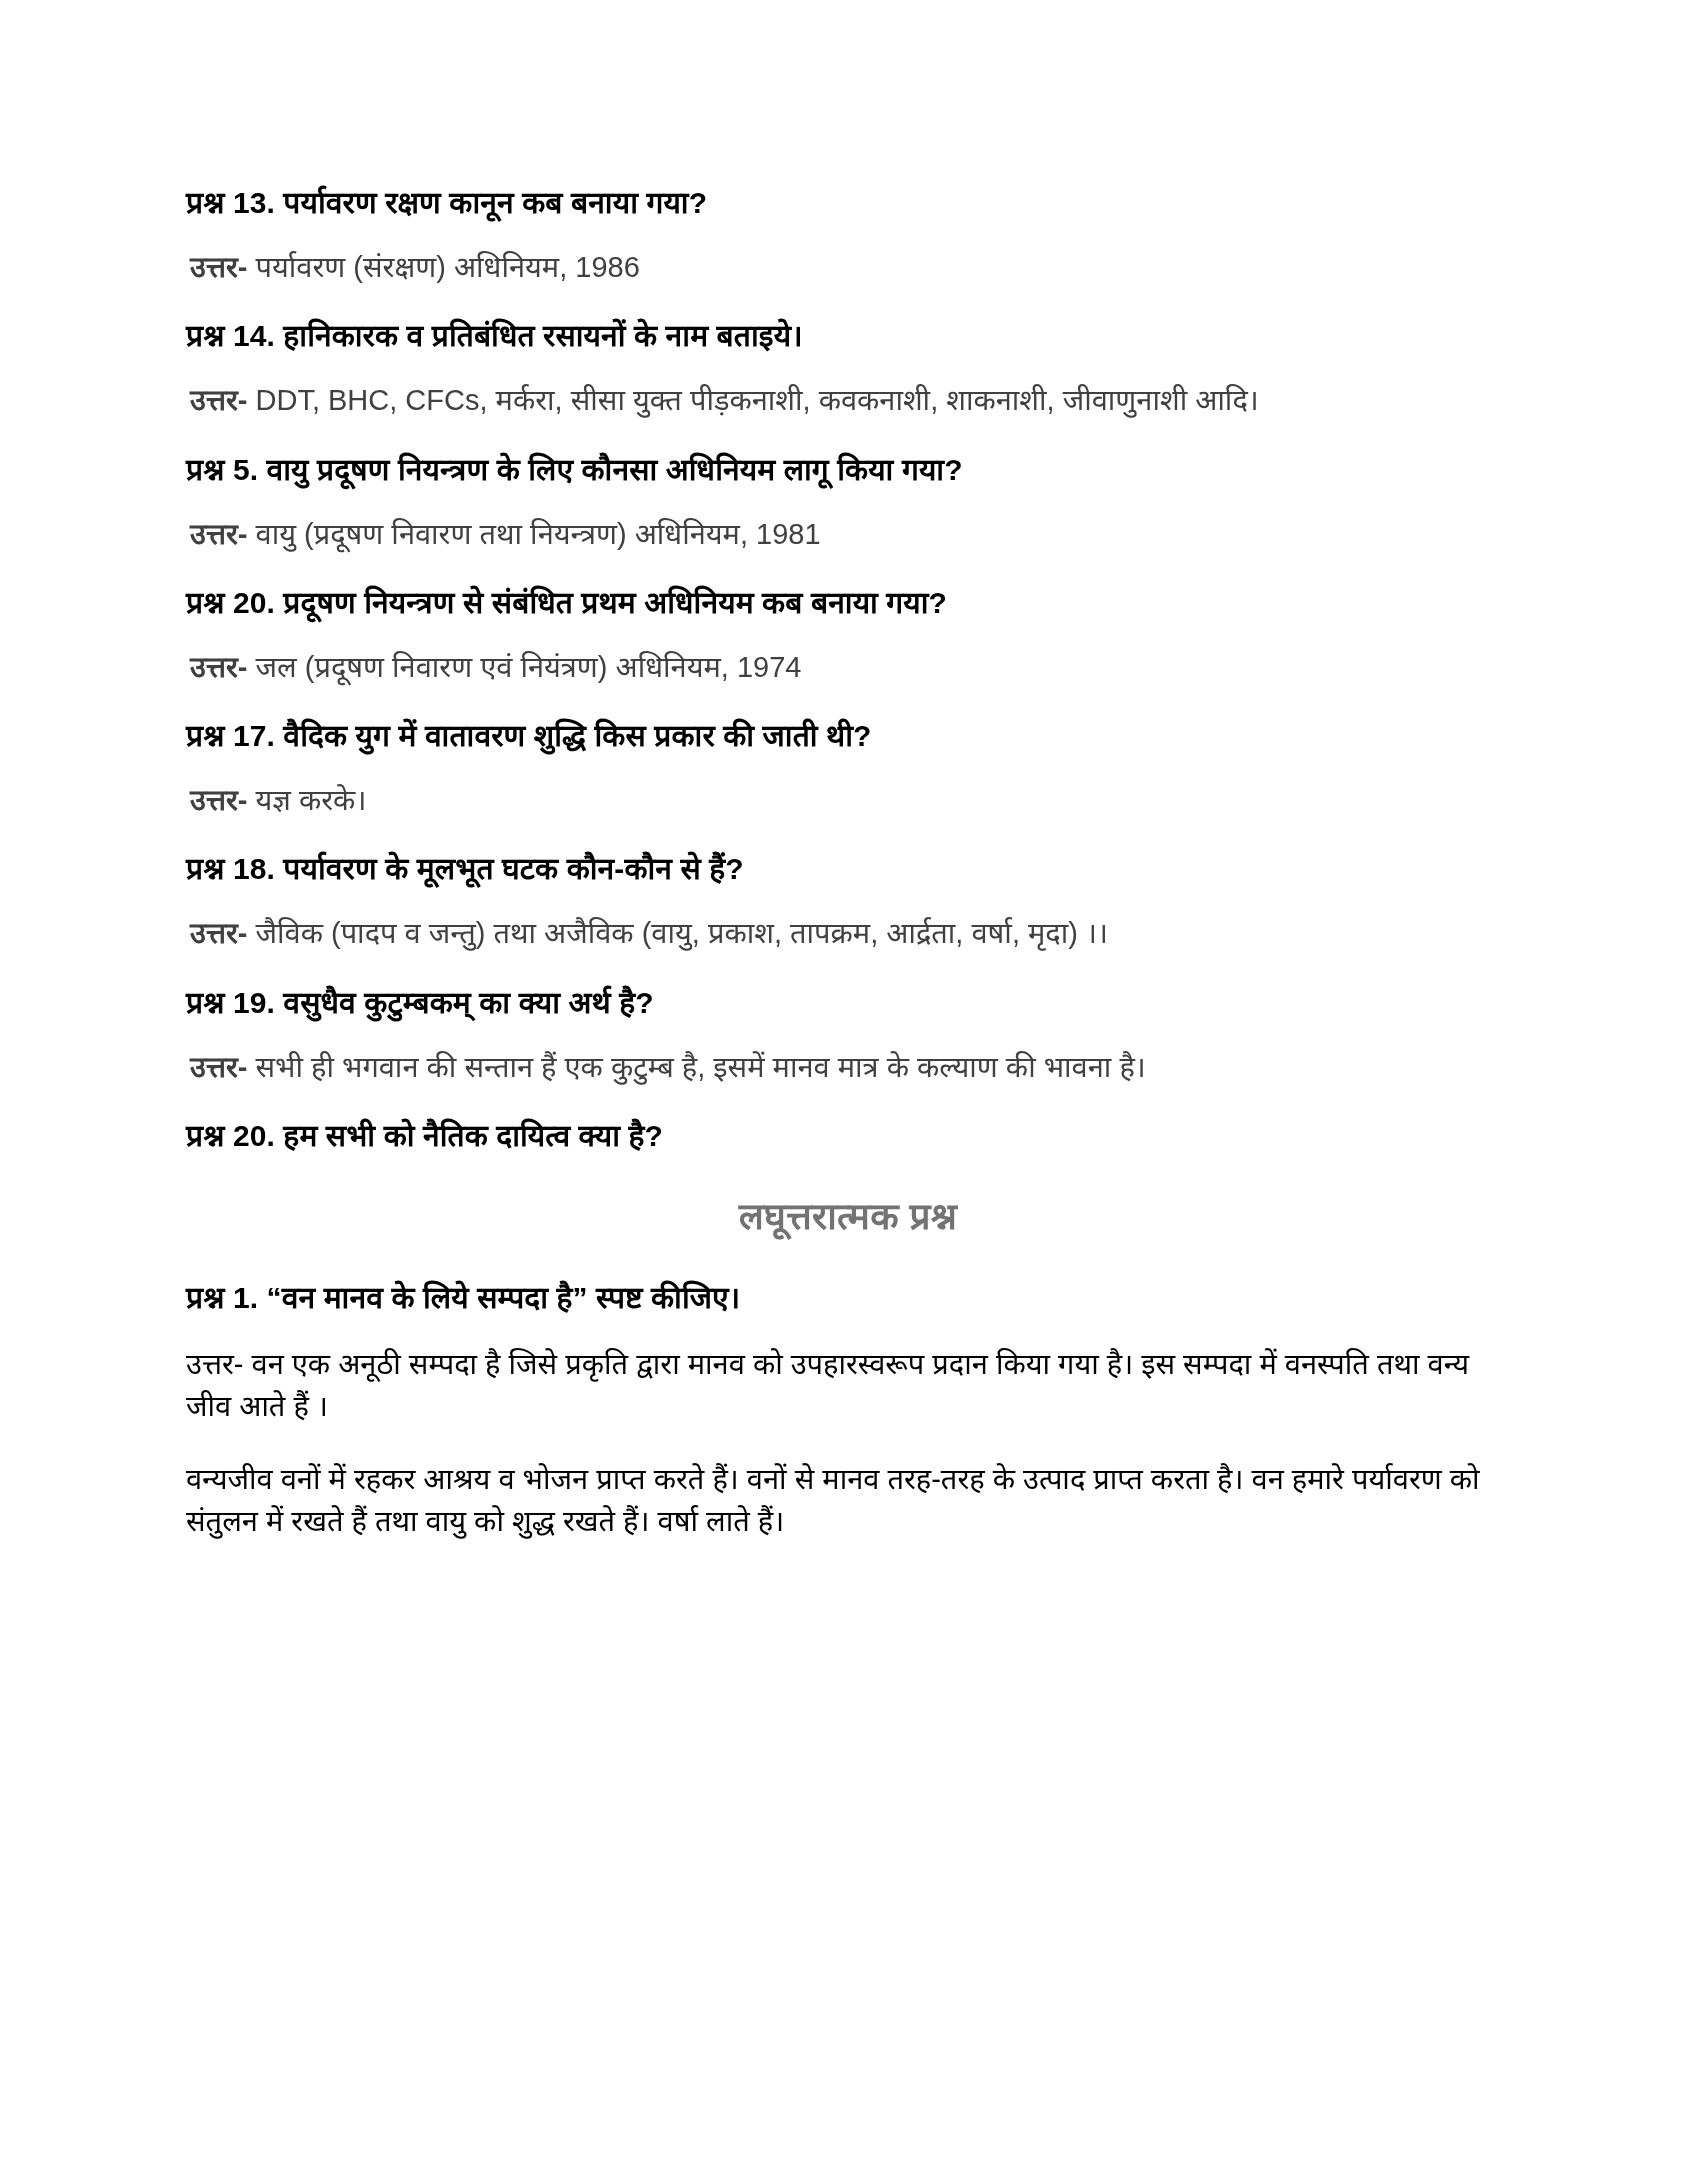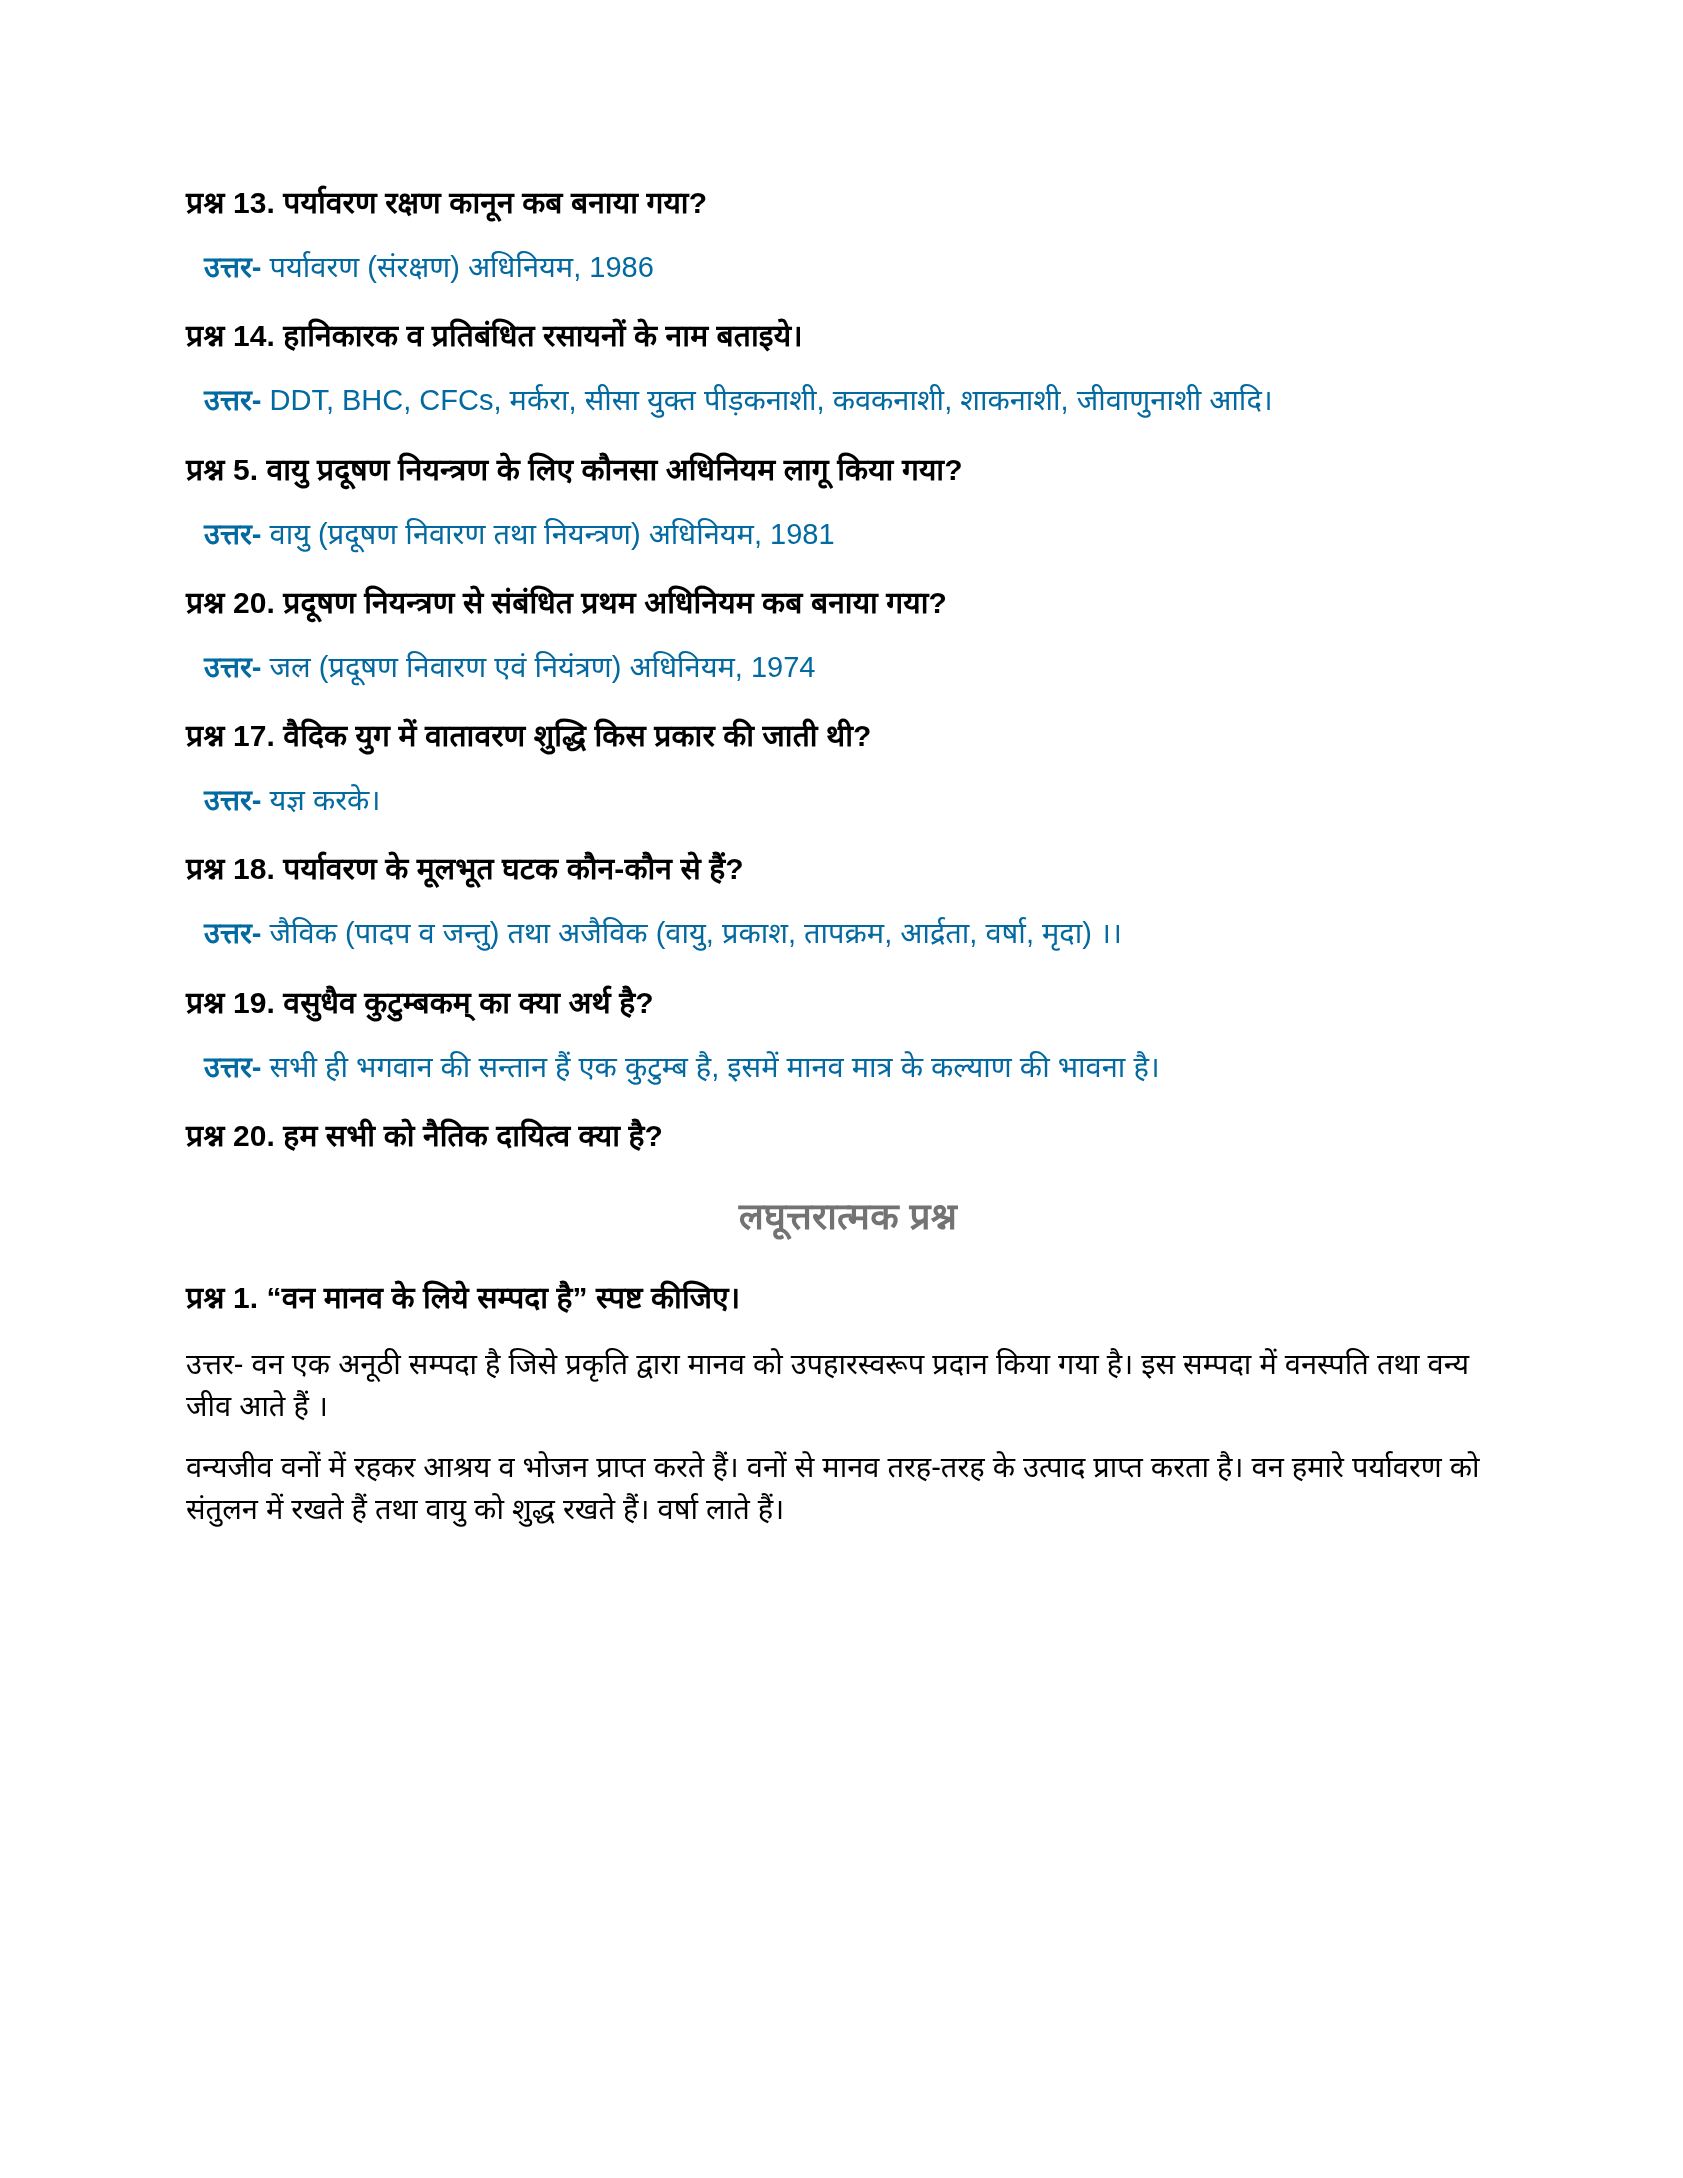--- a/index.html
+++ b/index.html
@@ -34,22 +34,22 @@
     line-height: 1.30;
     letter-spacing: 0.1px;
     margin: 0 0 26px 0;
     color: #000000;
   }
 
   .answer {
     font-size: 29px;
     font-weight: 400;
     line-height: 1.32;
-    margin: 0 0 30px 18px;
-    color: #0369a1;
+    margin: 0 0 30px 4px;
+    color: #404040;
   }
 
   .answer .lead,
   .question .lead {
     font-weight: 700;
   }
 
   .section-heading {
     font-size: 37px;
     font-weight: 700;
@@ -61,21 +61,21 @@
 
   .para {
     font-size: 29px;
     font-weight: 400;
     line-height: 1.46;
     margin: 0 0 40px 0;
     color: #000000;
   }
 
   .para.tight {
-    margin-bottom: 18px;
+    margin-bottom: 30px;
   }
 </style>
 </head>
 <body>
 
 <div class="page">
 
   <div class="qa-block">
     <div class="question">प्रश्न 13. पर्यावरण रक्षण कानून कब बनाया गया?</div>
     <div class="answer"><span class="lead">उत्तर-</span><span> पर्यावरण (संरक्षण) अधिनियम, 1986</span></div>

